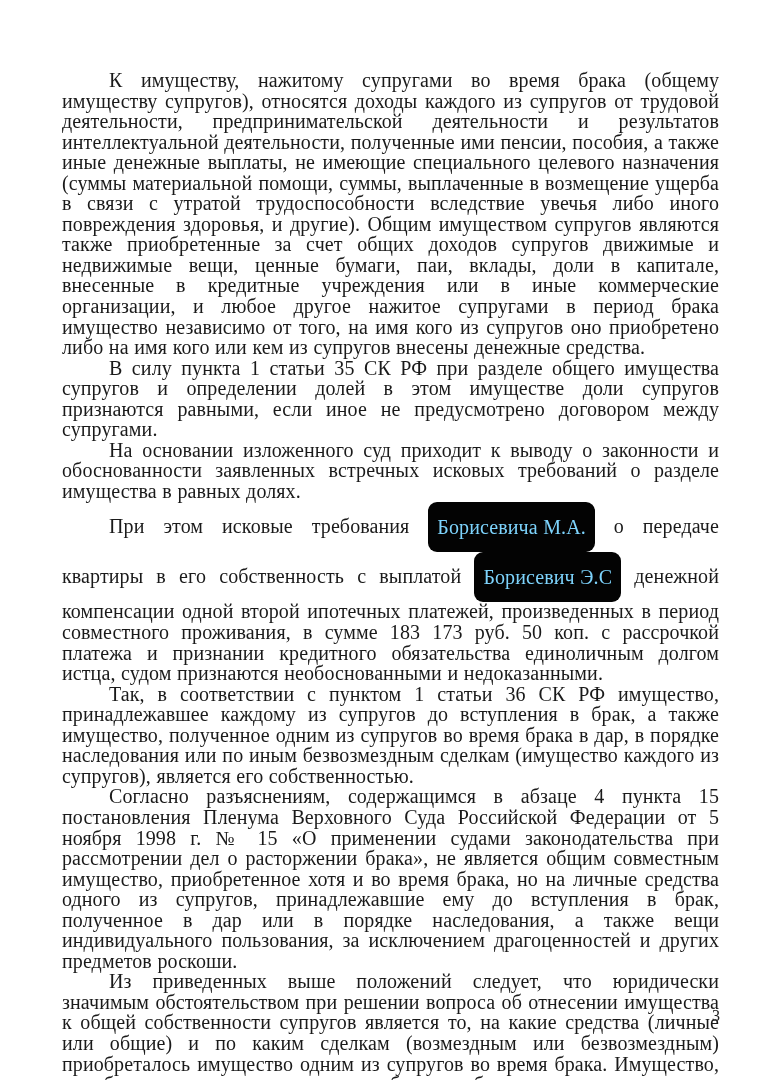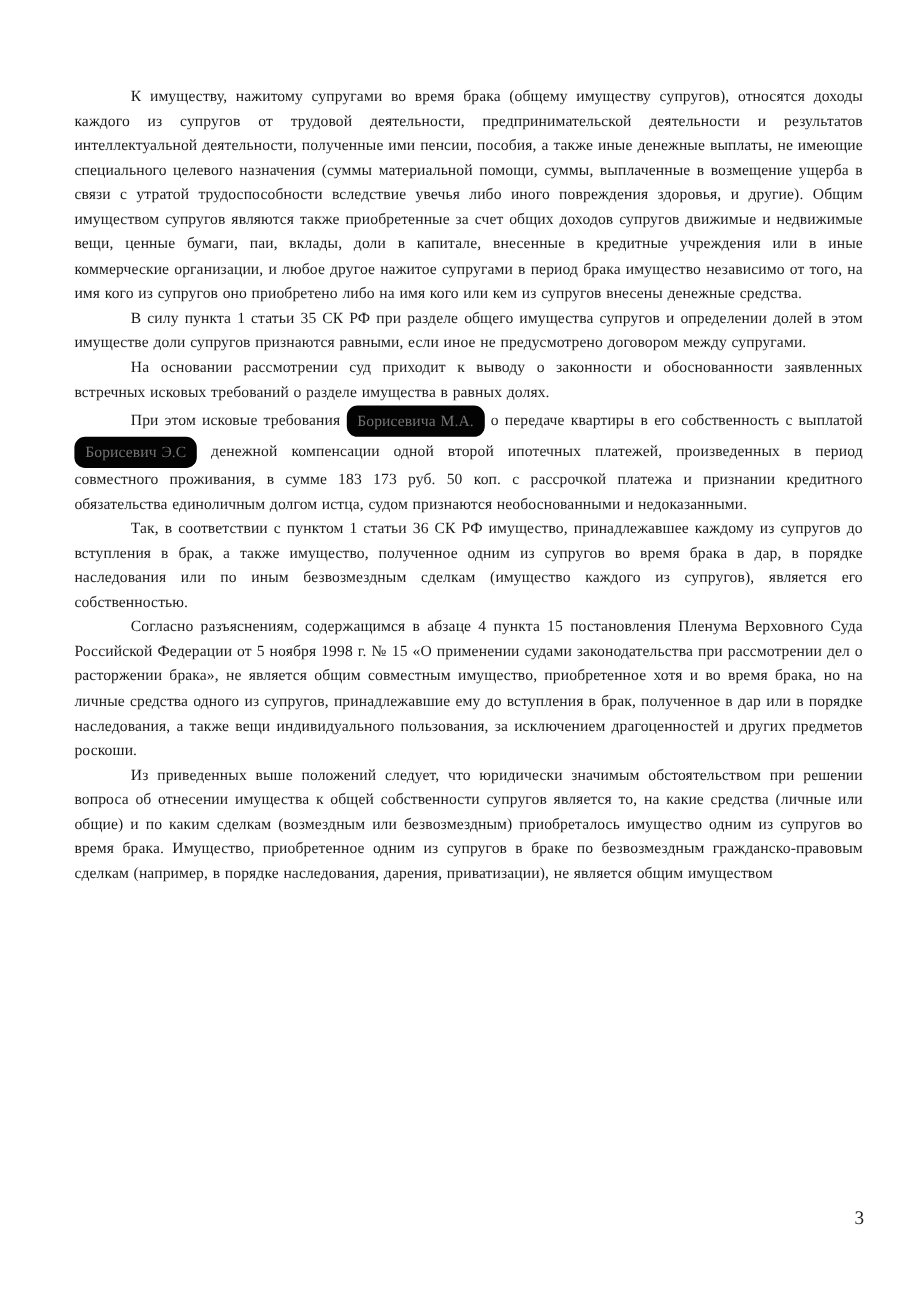--- a/index.html
+++ b/index.html
@@ -25,33 +25,33 @@
   }
   .text-block {
     position: absolute;
     left: 62px;
     top: 70px;
     width: 657px;
   }
   .para {
     margin: 0;
     padding: 0;
-    font-size: 13px;
+    font-size: 20px;
     line-height: 20.55px;
     text-align: justify;
     text-indent: 47px;
     word-spacing: 0.5px;
     letter-spacing: 0.1px;
   }
   .redaction {
     display: inline-block;
     background: #030303;
-    color: #737373;            
+    color: #7dd3fc;            
     border-radius: 9px;
-    padding: 4px 9px;
+    padding: 16px 9px;
     line-height: 18px;
     text-indent: 0;
     white-space: nowrap;
     transform: translateY(1px);
     user-select: none;
   }
   .page-number {
     position: absolute;
     left: 700px;
     top: 1006px;
@@ -66,21 +66,21 @@
 <body>
 
 <div class="page">
 
   <div class="text-block">
 
     <p class="para">К имуществу, нажитому супругами во время брака (общему имуществу супругов), относятся доходы каждого из супругов от трудовой деятельности, предпринимательской деятельности и результатов интеллектуальной деятельности, полученные ими пенсии, пособия, а также иные денежные выплаты, не имеющие специального целевого назначения (суммы материальной помощи, суммы, выплаченные в возмещение ущерба в связи с утратой трудоспособности вследствие увечья либо иного повреждения здоровья, и другие). Общим имуществом супругов являются также приобретенные за счет общих доходов супругов движимые и недвижимые вещи, ценные бумаги, паи, вклады, доли в капитале, внесенные в кредитные учреждения или в иные коммерческие организации, и любое другое нажитое супругами в период брака имущество независимо от того, на имя кого из супругов оно приобретено либо на имя кого или кем из супругов внесены денежные средства.</p>
 
     <p class="para">В силу пункта 1 статьи 35 СК РФ при разделе общего имущества супругов и определении долей в этом имуществе доли супругов признаются равными, если иное не предусмотрено договором между супругами.</p>
 
-    <p class="para">На основании рассмотрении суд приходит к выводу о законности и обоснованности заявленных встречных исковых требований о разделе имущества в равных долях.</p>
+    <p class="para">На основании изложенного суд приходит к выводу о законности и обоснованности заявленных встречных исковых требований о разделе имущества в равных долях.</p>
 
     <p class="para"><span>При этом исковые требования </span><span class="redaction">Борисевича М.А.</span><span> о передаче квартиры в его собственность с выплатой </span><span class="redaction">Борисевич Э.С</span><span> денежной компенсации одной второй ипотечных платежей, произведенных в период совместного проживания, в сумме 183 173 руб. 50 коп. с рассрочкой платежа и признании кредитного обязательства единоличным долгом истца, судом признаются необоснованными и недоказанными.</span></p>
 
     <p class="para">Так, в соответствии с пунктом 1 статьи 36 СК РФ имущество, принадлежавшее каждому из супругов до вступления в брак, а также имущество, полученное одним из супругов во время брака в дар, в порядке наследования или по иным безвозмездным сделкам (имущество каждого из супругов), является его собственностью.</p>
 
     <p class="para">Согласно разъяснениям, содержащимся в абзаце 4 пункта 15 постановления Пленума Верховного Суда Российской Федерации от 5 ноября 1998 г. № 15 «О применении судами законодательства при рассмотрении дел о расторжении брака», не является общим совместным имущество, приобретенное хотя и во время брака, но на личные средства одного из супругов, принадлежавшие ему до вступления в брак, полученное в дар или в порядке наследования, а также вещи индивидуального пользования, за исключением драгоценностей и других предметов роскоши.</p>
 
     <p class="para">Из приведенных выше положений следует, что юридически значимым обстоятельством при решении вопроса об отнесении имущества к общей собственности супругов является то, на какие средства (личные или общие) и по каким сделкам (возмездным или безвозмездным) приобреталось имущество одним из супругов во время брака. Имущество, приобретенное одним из супругов в браке по безвозмездным гражданско-правовым сделкам (например, в порядке наследования, дарения, приватизации), не является общим имуществом</p>
 
   </div>

